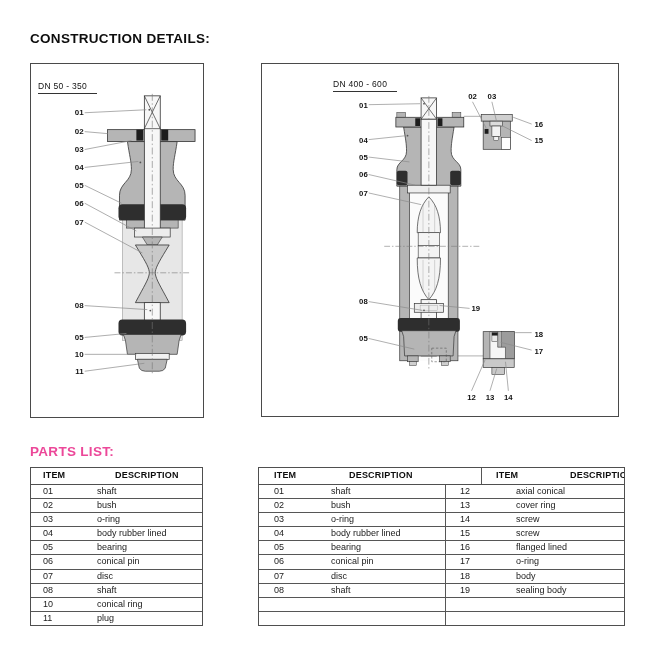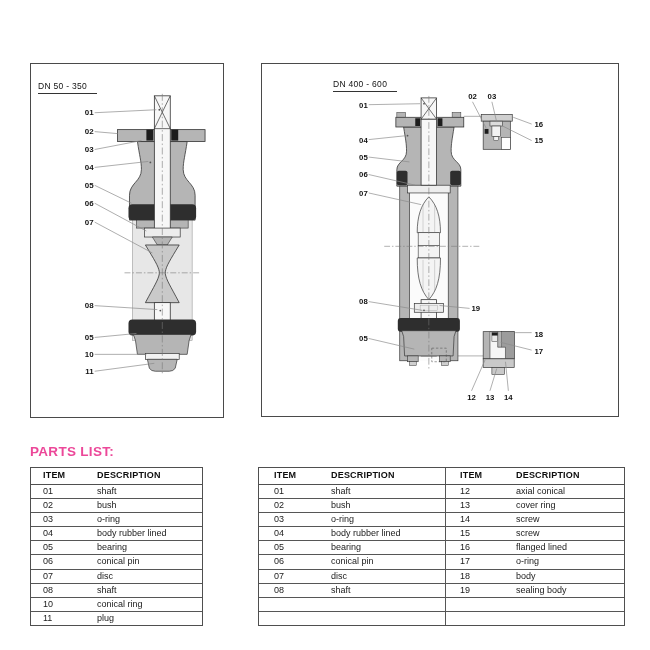--- a/index.html
+++ b/index.html
@@ -1,46 +1,47 @@
 <!DOCTYPE html>
 <html><head>
 <meta charset="utf-8">
 <style>
   * { margin:0; padding:0; box-sizing:border-box; }
   html,body { width:650px; height:650px; background:#fff; font-family:"Liberation Sans", sans-serif; color:#111; }
   .canvas { position:relative; width:650px; height:650px; background:#fff; overflow:hidden; }
   .main-title { position:absolute; left:30px; top:31px; font-size:13.5px; font-weight:bold; letter-spacing:.3px; color:#0d0d0d; }
   .parts-title { position:absolute; left:30px; top:444px; font-size:13.5px; font-weight:bold; letter-spacing:.3px; color:#ec4899; }
   .panel { position:absolute; border:1px solid #4a4a4a; background:#fff; }
-  .panel-left  { left:30px;  top:63px; width:194px; height:355px;text-align:right; }
+  .panel-left  { left:30px;  top:63px; width:174px; height:355px;text-align:right; }
   .panel-right { left:261px; top:63px; width:358px; height:354px; }
   .dn-label { position:absolute; font-size:8.5px; color:#111; border-bottom:1px solid #333; padding:0 10px 2px 0; letter-spacing:.3px; }
   .dn-left  { left:7px;  top:17px; }
   .dn-right { left:71px; top:15px; }
   svg.draw { position:absolute; left:0; top:0; width:100%; height:100%; }
   svg text.co { font-family:"Liberation Sans", sans-serif; font-size:8px; font-weight:bold; fill:#111; }
   .ptable { position:absolute; border:1.4px solid #4f4f4f; background:#fff; }
   .table-left  { left:30px;  top:467px; width:173px; }
   .table-right { left:258px; top:467px; width:367px; }
   .trow { display:grid; border-bottom:1px solid #565656; }
   .trow:last-child { border-bottom:none; }
-  .trow.thead { border-bottom:1.3px solid #4f4f4f; }
+  .trow.thead { border-bottom:1.3px solid #4f4f4f;gap:18px; }
   .table-left  .trow { grid-template-columns:66px 1fr; }
   .table-right .trow { grid-template-columns:72px 114px 71px 1fr; }
   .cell { font-size:9px; height:13.2px; line-height:13.2px; white-space:nowrap; overflow:hidden; color:#1a1a1a; }
   .thead .cell { height:15.5px; line-height:15.5px; font-weight:bold; letter-spacing:.2px; color:#0d0d0d; }
   .table-left  .c0 { padding-left:12px; }
   .table-right .c0 { padding-left:15px; }
   .table-right .c2 { padding-left:14px; border-left:1px solid #565656; }
 </style>
 </head>
 <body>
 
 <div class="canvas">
 
+  <div class="main-title">CONSTRUCTION DETAILS:</div>
 
   <div class="panel panel-left">
     <span class="dn-label dn-left">DN 50 - 350</span>
     <svg class="draw" viewBox="0 0 173 355">
 
       <rect x="92" y="132" width="60" height="146" fill="#e7e7e7" stroke="#888" stroke-width="0.5"></rect>
 
       <path d="M97,78 C99,92 101,98 101,106 C101,118 89,120 89,132 L89,157 L155,157 L155,132 C155,120 143,118 143,106 C143,98 145,92 147,78 Z" fill="#b5b5b5" stroke="#333" stroke-width="0.8"></path>
 
       <rect x="77" y="66" width="88" height="12" fill="#b5b5b5" stroke="#333" stroke-width="0.8"></rect>

